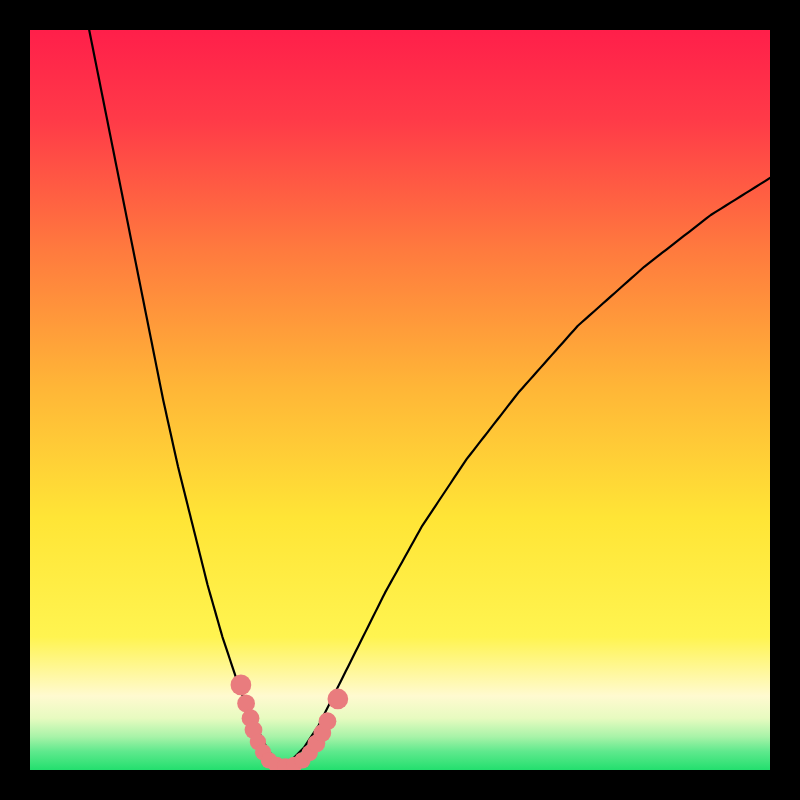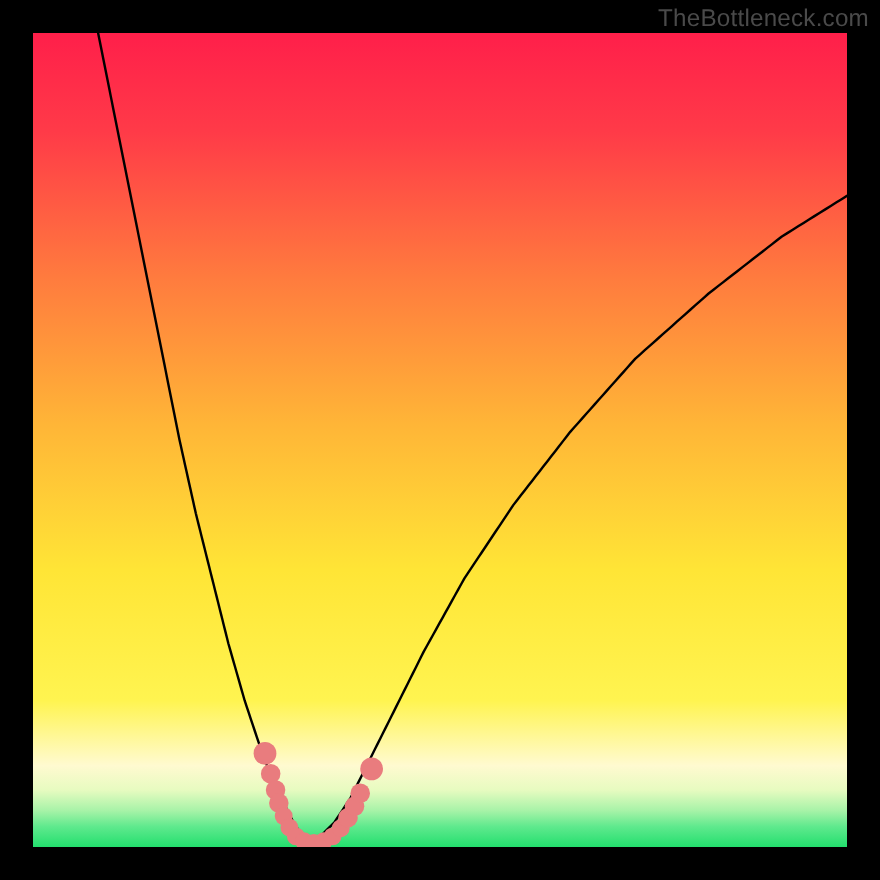--- a/index.html
+++ b/index.html
@@ -44,21 +44,20 @@
     font-size: 22px;
     letter-spacing: 0.2px;
     font-weight: 500;
     user-select: none;
   }
 </style>
 </head>
 <body>
 
 <div class="frame">
-  <div class="watermark">TheBottleneck.com</div>
 
   <div class="plot-area">
     <svg class="bg-gradient" viewBox="0 0 740 740" preserveAspectRatio="none">
       <defs>
         <linearGradient id="bgGrad" x1="0" y1="0" x2="0" y2="1">
           <stop offset="0%" stop-color="#ff1f4a"></stop>
           <stop offset="12%" stop-color="#ff3a48"></stop>
           <stop offset="30%" stop-color="#ff7b3e"></stop>
           <stop offset="48%" stop-color="#ffb537"></stop>
           <stop offset="66%" stop-color="#ffe536"></stop>

